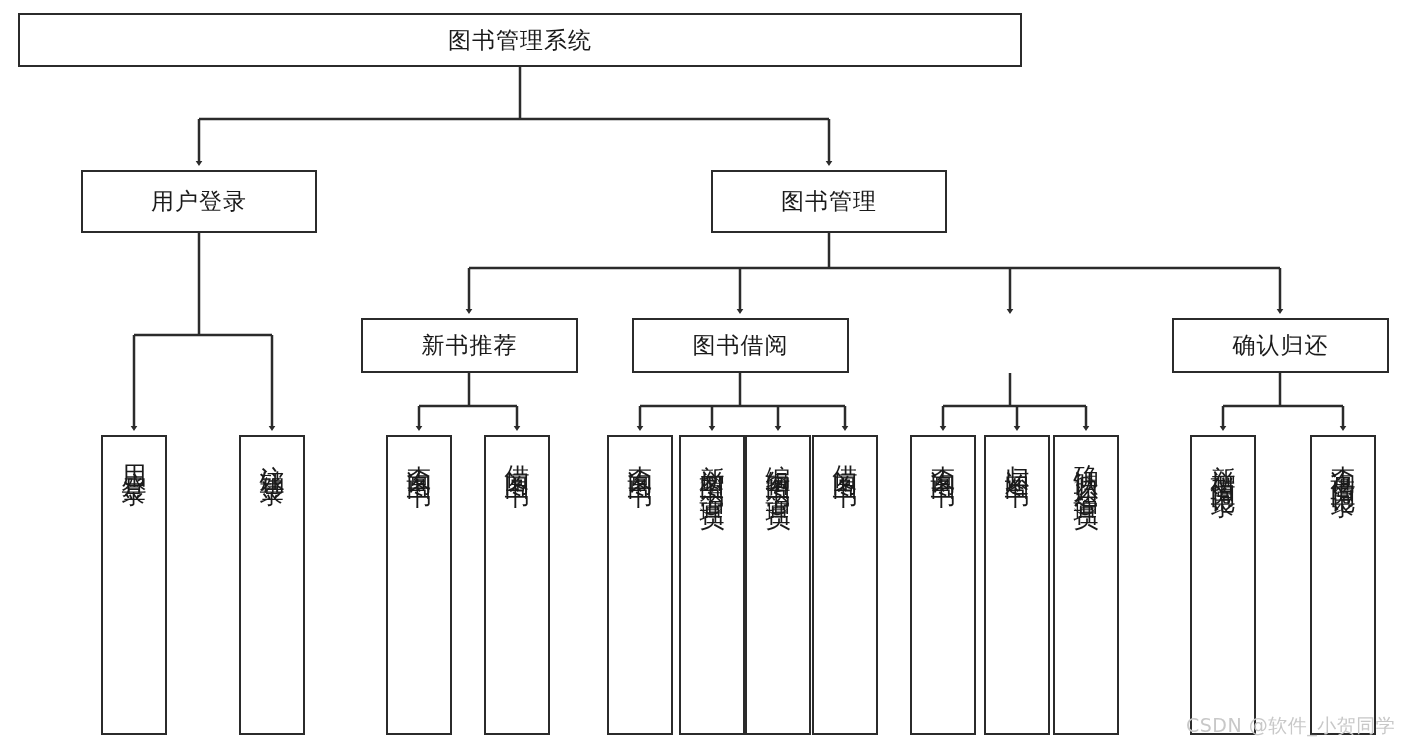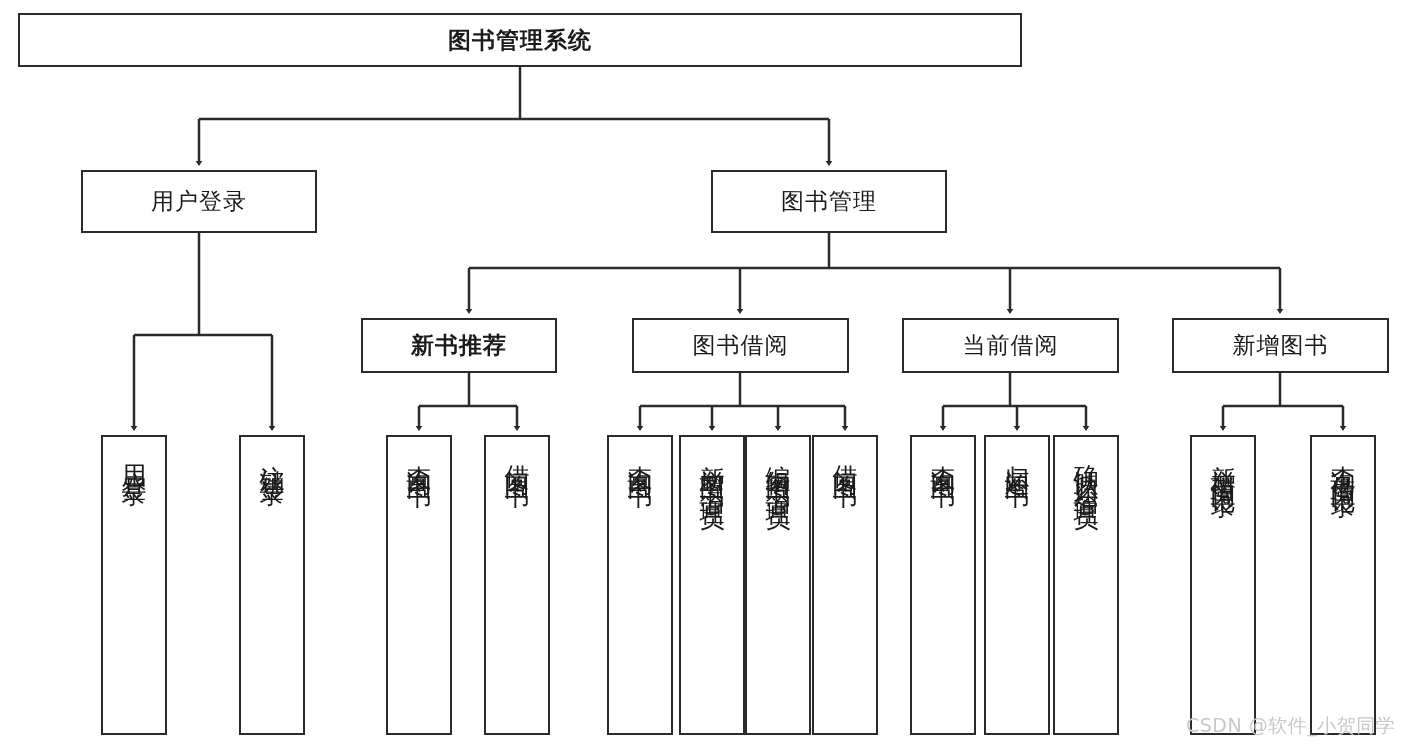--- a/index.html
+++ b/index.html
@@ -112,42 +112,39 @@
       <path d="M 1017 406 L 1017 427" marker-end="url(#arrow)"></path>
       <path d="M 1086 406 L 1086 427" marker-end="url(#arrow)"></path>
 
       <path d="M 1280 373 L 1280 406"></path>
       <path d="M 1223 406 L 1343 406"></path>
       <path d="M 1223 406 L 1223 427" marker-end="url(#arrow)"></path>
       <path d="M 1343 406 L 1343 427" marker-end="url(#arrow)"></path>
     </g>
   </svg>
 
-  <div class="node h" style="left:18px; top:13px; width:1004px; height:54px;font-weight:bold;">
+  <div class="node h" style="left:18px; top:13px; width:1004px; height:54px;">
     <span class="hlabel">图书管理系统</span>
   </div>
 
   <div class="node h" style="left:81px; top:170px; width:236px; height:63px;">
     <span class="hlabel">用户登录</span>
   </div>
   <div class="node h" style="left:711px; top:170px; width:236px; height:63px;text-align:center;">
     <span class="hlabel">图书管理</span>
   </div>
 
-  <div class="node h" style="left:361px; top:318px; width:196px; height:55px;font-weight:bold;">
+  <div class="node h" style="left:361px; top:318px; width:217px; height:55px;">
     <span class="hlabel">新书推荐</span>
   </div>
   <div class="node h" style="left:632px; top:318px; width:217px; height:55px;justify-content:center;">
     <span class="hlabel">图书借阅</span>
   </div>
-  <div class="node h" style="left:902px; top:318px; width:217px; height:55px;">
-    <span class="hlabel">当前借阅</span>
-  </div>
   <div class="node h" style="left:1172px; top:318px; width:217px; height:55px;">
-    <span class="hlabel">新增图书</span>
+    <span class="hlabel">确认归还</span>
   </div>
 
   <div class="node v" style="left:101px; top:435px; width:66px; height:300px;">
     <span class="vlabel">用户登录</span>
   </div>
   <div class="node v" style="left:239px; top:435px; width:66px; height:300px;">
     <span class="vlabel">注销登录</span>
   </div>
   <div class="node v" style="left:386px; top:435px; width:66px; height:300px;">
     <span class="vlabel">查询图书</span>

